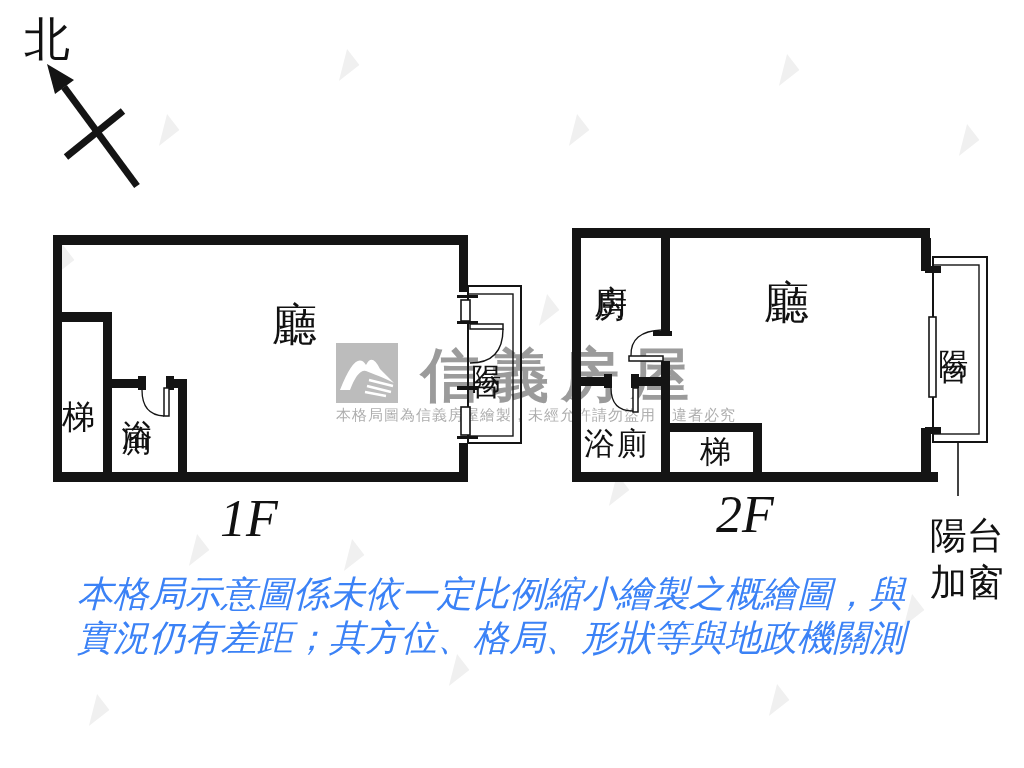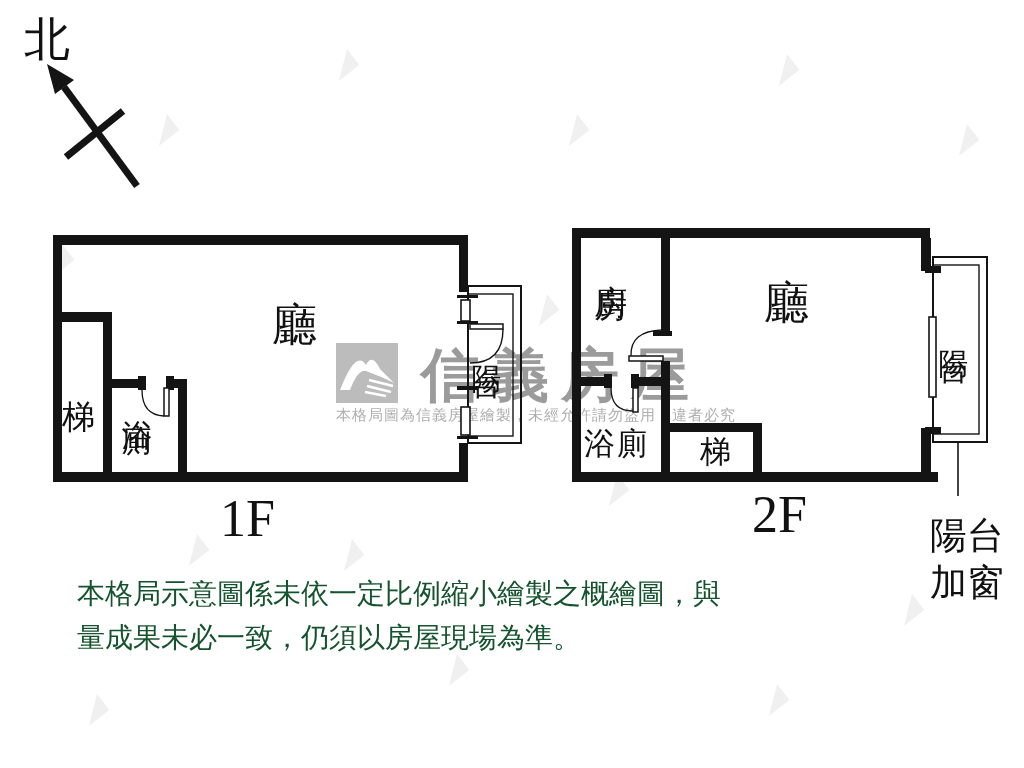--- a/index.html
+++ b/index.html
@@ -4,29 +4,29 @@
 <style>
   html,body{margin:0;padding:0;background:#ffffff;}
   #stage{position:relative;width:1024px;height:768px;background:#ffffff;overflow:hidden;
          font-family:"Liberation Serif","DejaVu Serif",serif;color:#111;}
   svg{position:absolute;left:0;top:0;}
   .wall{fill:#141414;stroke:none;}
   .thin{fill:none;stroke:#141414;}
   .winbox{fill:#ffffff;stroke:#141414;}
   .label{position:absolute;color:#111;white-space:nowrap;line-height:1.05;}
   .vtext{writing-mode:vertical-rl;text-orientation:upright;letter-spacing:3px;}
-  .serifnum{font-family:"Liberation Serif","DejaVu Serif",serif;}
+  .serifnum{font-family:"Liberation Serif","DejaVu Serif",serif;font-style:italic;}
   .wm-tile{position:absolute;width:0;height:0;border-left:26px solid transparent;
            border-bottom:20px solid #f0f0f0;transform:rotate(-38deg);}
   #wm-logo{position:absolute;left:336px;top:343px;width:62px;height:60px;background:#bcbcbc;}
   #wm-brand{position:absolute;left:421px;top:337px;font-size:58px;font-weight:bold;
             color:#9b9b9b;letter-spacing:12px;white-space:nowrap;}
   #wm-notice{position:absolute;left:336px;top:406px;font-size:15px;color:#aeaeae;
              letter-spacing:1px;white-space:nowrap;}
-  #disclaimer{position:absolute;left:77px;top:572px;font-size:28px;color:#14532d;}
+  #disclaimer{position:absolute;left:77px;top:572px;font-size:36px;color:#3b82f6;font-style:italic;}
   #disclaimer .dline{height:44px;line-height:44px;white-space:nowrap;}
   .note{line-height:1.28;white-space:normal;}
 </style>
 </head>
 <body>
 
 <div id="stage">
 
   <div>
     <div class="wm-tile" style="left:150px;top:120px;"></div>
@@ -125,22 +125,22 @@
   <div class="label" style="left:62px;top:400px;font-size:33px;">梯</div>
   <div class="label vtext" style="left:120px;top:395px;font-size:31px;">浴廁</div>
   <div class="label vtext" style="left:471px;top:342px;font-size:30px;">陽台</div>
   <div class="label serifnum" style="left:220px;top:492px;font-size:52px;">1F</div>
 
   <div class="label vtext" style="left:593px;top:258px;font-size:33px;">廚房</div>
   <div class="label" style="left:764px;top:280px;font-size:45px;">廳</div>
   <div class="label" style="left:584px;top:428px;font-size:31px;letter-spacing:2px;">浴廁</div>
   <div class="label" style="left:700px;top:436px;font-size:31px;">梯</div>
   <div class="label vtext" style="left:938px;top:327px;font-size:30px;">陽台</div>
-  <div class="label serifnum" style="left:716px;top:488px;font-size:52px;margin-left:36px;">2F</div>
+  <div class="label serifnum" style="left:716px;top:488px;font-size:52px;">2F</div>
 
   <div class="label note" style="left:930px;top:512px;width:86px;font-size:37px;">陽台加窗</div>
 
   <div id="disclaimer">
     <div class="dline">本格局示意圖係未依一定比例縮小繪製之概繪圖，與</div>
-    <div class="dline">量成果未必一致，仍須以房屋現場為準。</div>
+    <div class="dline">實況仍有差距；其方位、格局、形狀等與地政機關測</div>
   </div>
 
 </div>
 
 </body></html>

